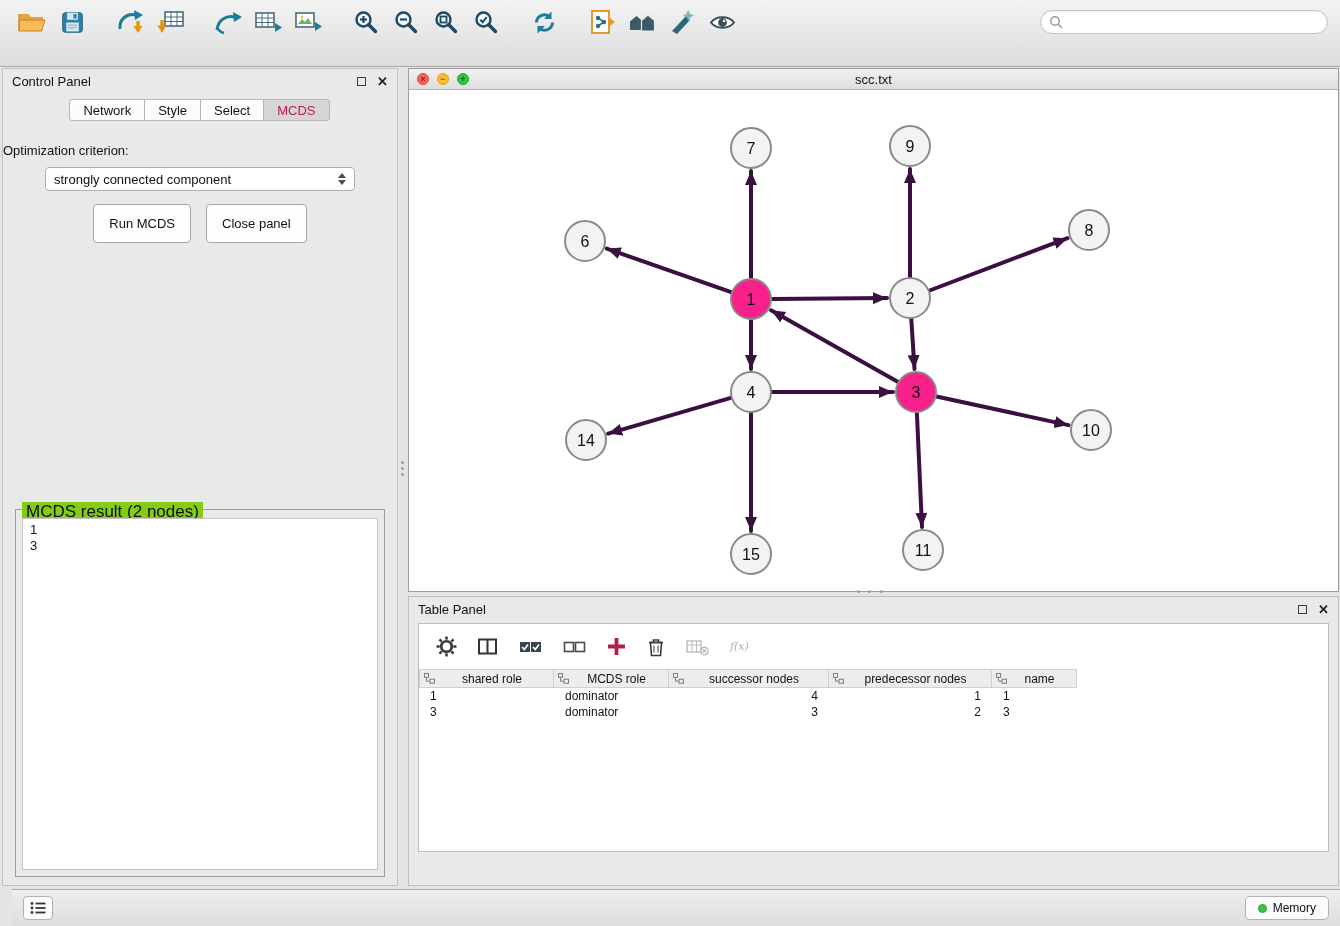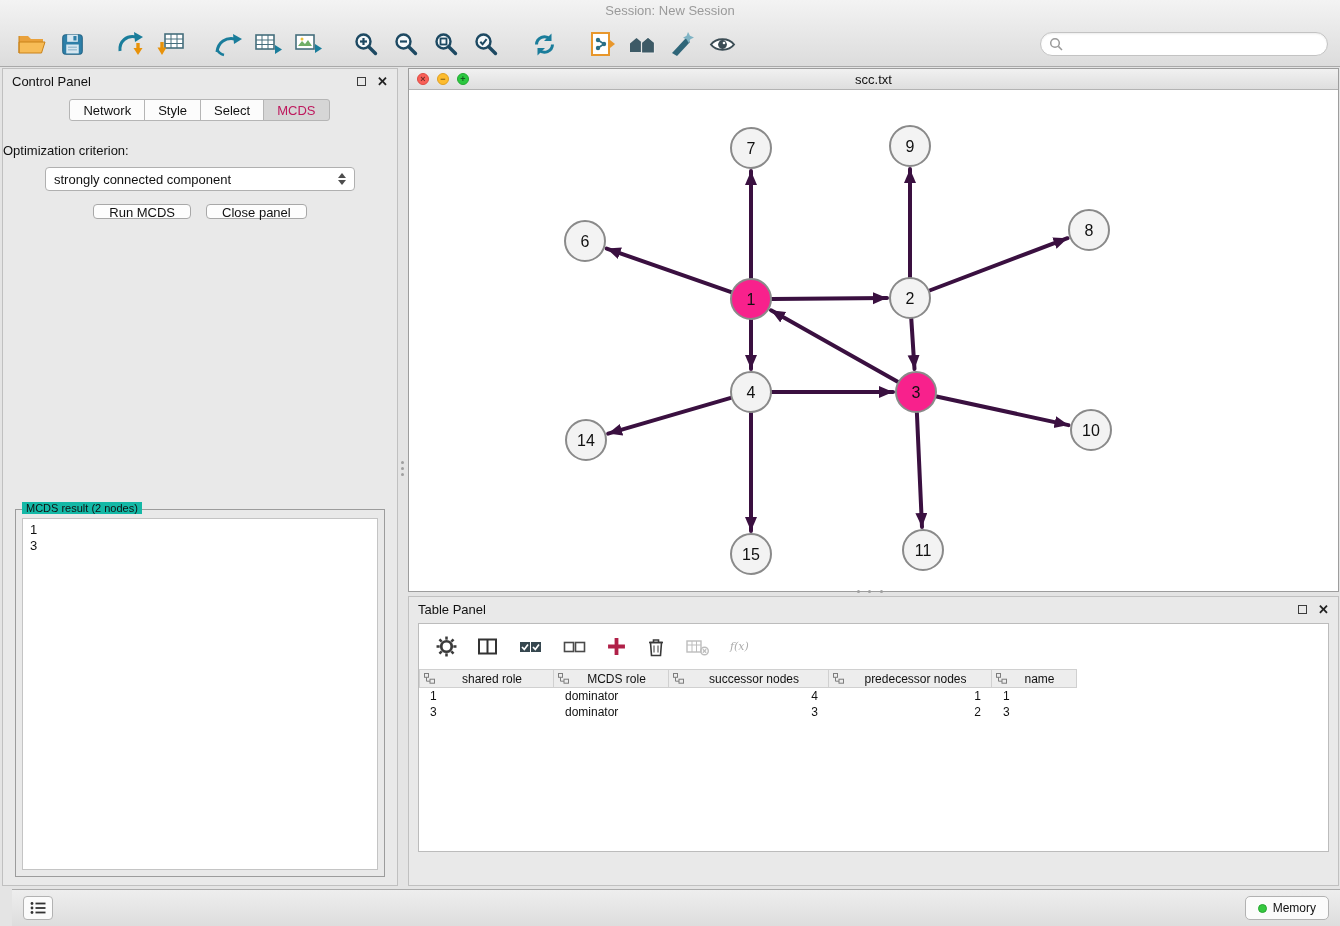--- a/index.html
+++ b/index.html
@@ -37,26 +37,26 @@
   .tab.active { background:#d6d6d6; color:#be185d; }
   .opt-label { text-align:left; margin-top:22px; font-size:13px; }
   .dropdown { margin:9px auto 0; width:310px; height:24px; background:#fff;
     border:1px solid #b0b0b0; border-radius:4px; display:flex; align-items:center;
     padding:0 8px; font-size:13px; }
   .stepper { margin-left:auto; display:flex; flex-direction:column; gap:2px; }
   .stepper i { display:block; width:0; height:0; border-left:4px solid transparent; border-right:4px solid transparent; }
   .stepper .up { border-bottom:5px solid #4d4d4d; }
   .stepper .down { border-top:5px solid #4d4d4d; }
   .btn-row { display:flex; justify-content:center; gap:15px; margin-top:13px; }
-  .btn-row button { height:15px; padding:0 15px; font-size:13px; background:#fdfdfd;
+  .btn-row button { height:39px; padding:0 15px; font-size:13px; background:#fdfdfd;
     border:1px solid #a8a8a8; border-radius:4px; color:#111; }
   .result-box { position:absolute; left:12px; right:12px; top:440px; bottom:8px;
     border:1px solid #9c9c9c; }
-  .result-box .legend { position:absolute; top:-8px; left:6px; background:#14b8a6;
-    padding:0 4px; font-size:11px; }
+  .result-box .legend { position:absolute; top:-8px; left:6px; background:#84cc16;
+    padding:0 4px; font-size:17px; }
   .result-list { position:absolute; left:6px; right:6px; top:8px; bottom:6px;
     background:#fff; border:1px solid #c4c4c4; padding:3px 7px; font-size:13px; line-height:16px; }
 
   
   .network-window { position:absolute; left:408px; top:68px; width:931px; height:524px;
     border:1px solid #9d9d9d; background:#fff; }
   .net-titlebar { height:21px; background:linear-gradient(#f1f1f1,#dedede);
     border-bottom:1px solid #b3b3b3; position:relative; display:flex; align-items:center;
     justify-content:center; font-size:13px; }
   .lights { position:absolute; left:8px; top:4px; display:flex; gap:8px; }
@@ -99,23 +99,20 @@
 
   
   .grip-v { position:absolute; left:399px; top:458px; width:6px; height:26px; }
   .grip-v i, .grip-h i { display:block; width:3px; height:3px; border-radius:50%; background:#9f9f9f; margin:3px auto; }
   .grip-h { position:absolute; left:855px; top:588px; width:30px; height:6px; display:flex; justify-content:center; gap:4px; align-items:center; }
 </style>
 </head>
 <body>
 
 <div class="chrome">
-  <div class="titlebar">
-    <span>Session: New Session</span>
-  </div>
   <div class="toolbar">
 
     <button class="tbtn">
       <svg width="30" height="24" viewBox="0 0 30 24">
         <path d="M2 4h9l3 3h12v3H2z" fill="#e9a13b"></path>
         <path d="M2 10h26l-3.5 11H2z" fill="#f7bc57" stroke="#c9821a" stroke-width="1"></path>
         <path d="M2 4v17" stroke="#c9821a"></path>
       </svg>
     </button>
     <button class="tbtn">

